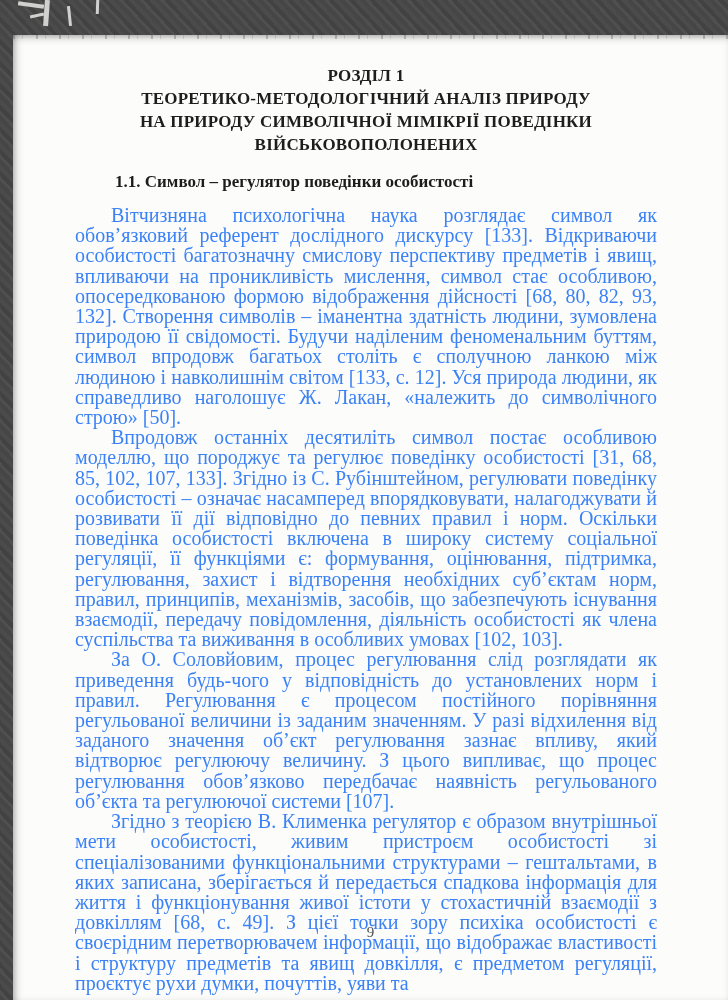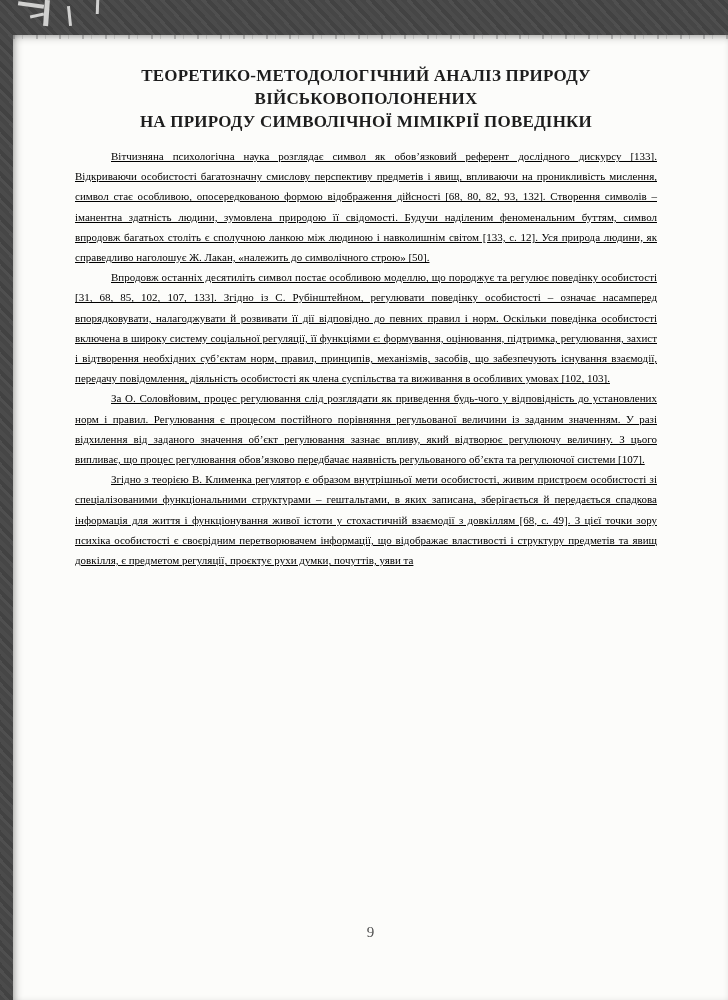--- a/index.html
+++ b/index.html
@@ -79,26 +79,25 @@
     line-height: 21px;
     color: #1d1d1d;
     text-align: left;
   }
 
   .body-text {
     margin-top: 13px;
   }
   .body-text p {
     margin: 0;
-    font-size: 11px;
+    font-size: 20px;
     line-height: 20.2px;
     text-indent: 36px;
     text-align: justify;
-    color: #000000;
-    text-decoration: underline;
+    color: #3b82f6;
   }
 
   .page-number {
     position: absolute;
     top: 889px;
     left: 0;
     right: 0;
     text-align: center;
     font-size: 15px;
     color: #4f4f4f;
@@ -113,25 +112,27 @@
   <div class="glare g3"></div>
   <div class="glare g4"></div>
   <div class="glare g5"></div>
 
   <div class="paper">
     <div class="edge-noise"></div>
 
     <div class="content">
 
       <div class="chapter-title">
+        <div>РОЗДІЛ 1</div>
         <div>ТЕОРЕТИКО-МЕТОДОЛОГІЧНИЙ АНАЛІЗ ПРИРОДУ</div>
+        <div>НА ПРИРОДУ СИМВОЛІЧНОЇ МІМІКРІЇ ПОВЕДІНКИ</div>
         <div>ВІЙСЬКОВОПОЛОНЕНИХ</div>
-        <div>НА ПРИРОДУ СИМВОЛІЧНОЇ МІМІКРІЇ ПОВЕДІНКИ</div>
       </div>
 
+      <h2 class="section-heading">1.1. Символ – регулятор поведінки особистості</h2>
 
       <div class="body-text">
         <p>Вітчизняна психологічна наука розглядає символ як обов’язковий референт дослідного дискурсу [133]. Відкриваючи особистості багатозначну смислову перспективу предметів і явищ, впливаючи на проникливість мислення, символ стає особливою, опосередкованою формою відображення дійсності [68, 80, 82, 93, 132]. Створення символів – іманентна здатність людини, зумовлена природою її свідомості. Будучи наділеним феноменальним буттям, символ впродовж багатьох століть є сполучною ланкою між людиною і навколишнім світом [133, с. 12]. Уся природа людини, як справедливо наголошує Ж. Лакан, «належить до символічного строю» [50].</p>
         <p>Впродовж останніх десятиліть символ постає особливою моделлю, що породжує та регулює поведінку особистості [31, 68, 85, 102, 107, 133]. Згідно із С. Рубінштейном, регулювати поведінку особистості – означає насамперед впорядковувати, налагоджувати й розвивати її дії відповідно до певних правил і норм. Оскільки поведінка особистості включена в широку систему соціальної регуляції, її функціями є: формування, оцінювання, підтримка, регулювання, захист і відтворення необхідних суб’єктам норм, правил, принципів, механізмів, засобів, що забезпечують існування взаємодії, передачу повідомлення, діяльність особистості як члена суспільства та виживання в особливих умовах [102, 103].</p>
         <p>За О. Соловйовим, процес регулювання слід розглядати як приведення будь-чого у відповідність до установлених норм і правил. Регулювання є процесом постійного порівняння регульованої величини із заданим значенням. У разі відхилення від заданого значення об’єкт регулювання зазнає впливу, який відтворює регулюючу величину. З цього випливає, що процес регулювання обов’язково передбачає наявність регульованого об’єкта та регулюючої системи [107].</p>
         <p>Згідно з теорією В. Клименка регулятор є образом внутрішньої мети особистості, живим пристроєм особистості зі спеціалізованими функціональними структурами – гештальтами, в яких записана, зберігається й передається спадкова інформація для життя і функціонування живої істоти у стохастичній взаємодії з довкіллям [68, с. 49]. З цієї точки зору психіка особистості є своєрідним перетворювачем інформації, що відображає властивості і структуру предметів та явищ довкілля, є предметом регуляції, проєктує рухи думки, почуттів, уяви та</p>
       </div>
     </div>
 
     <div class="page-number">9</div>

